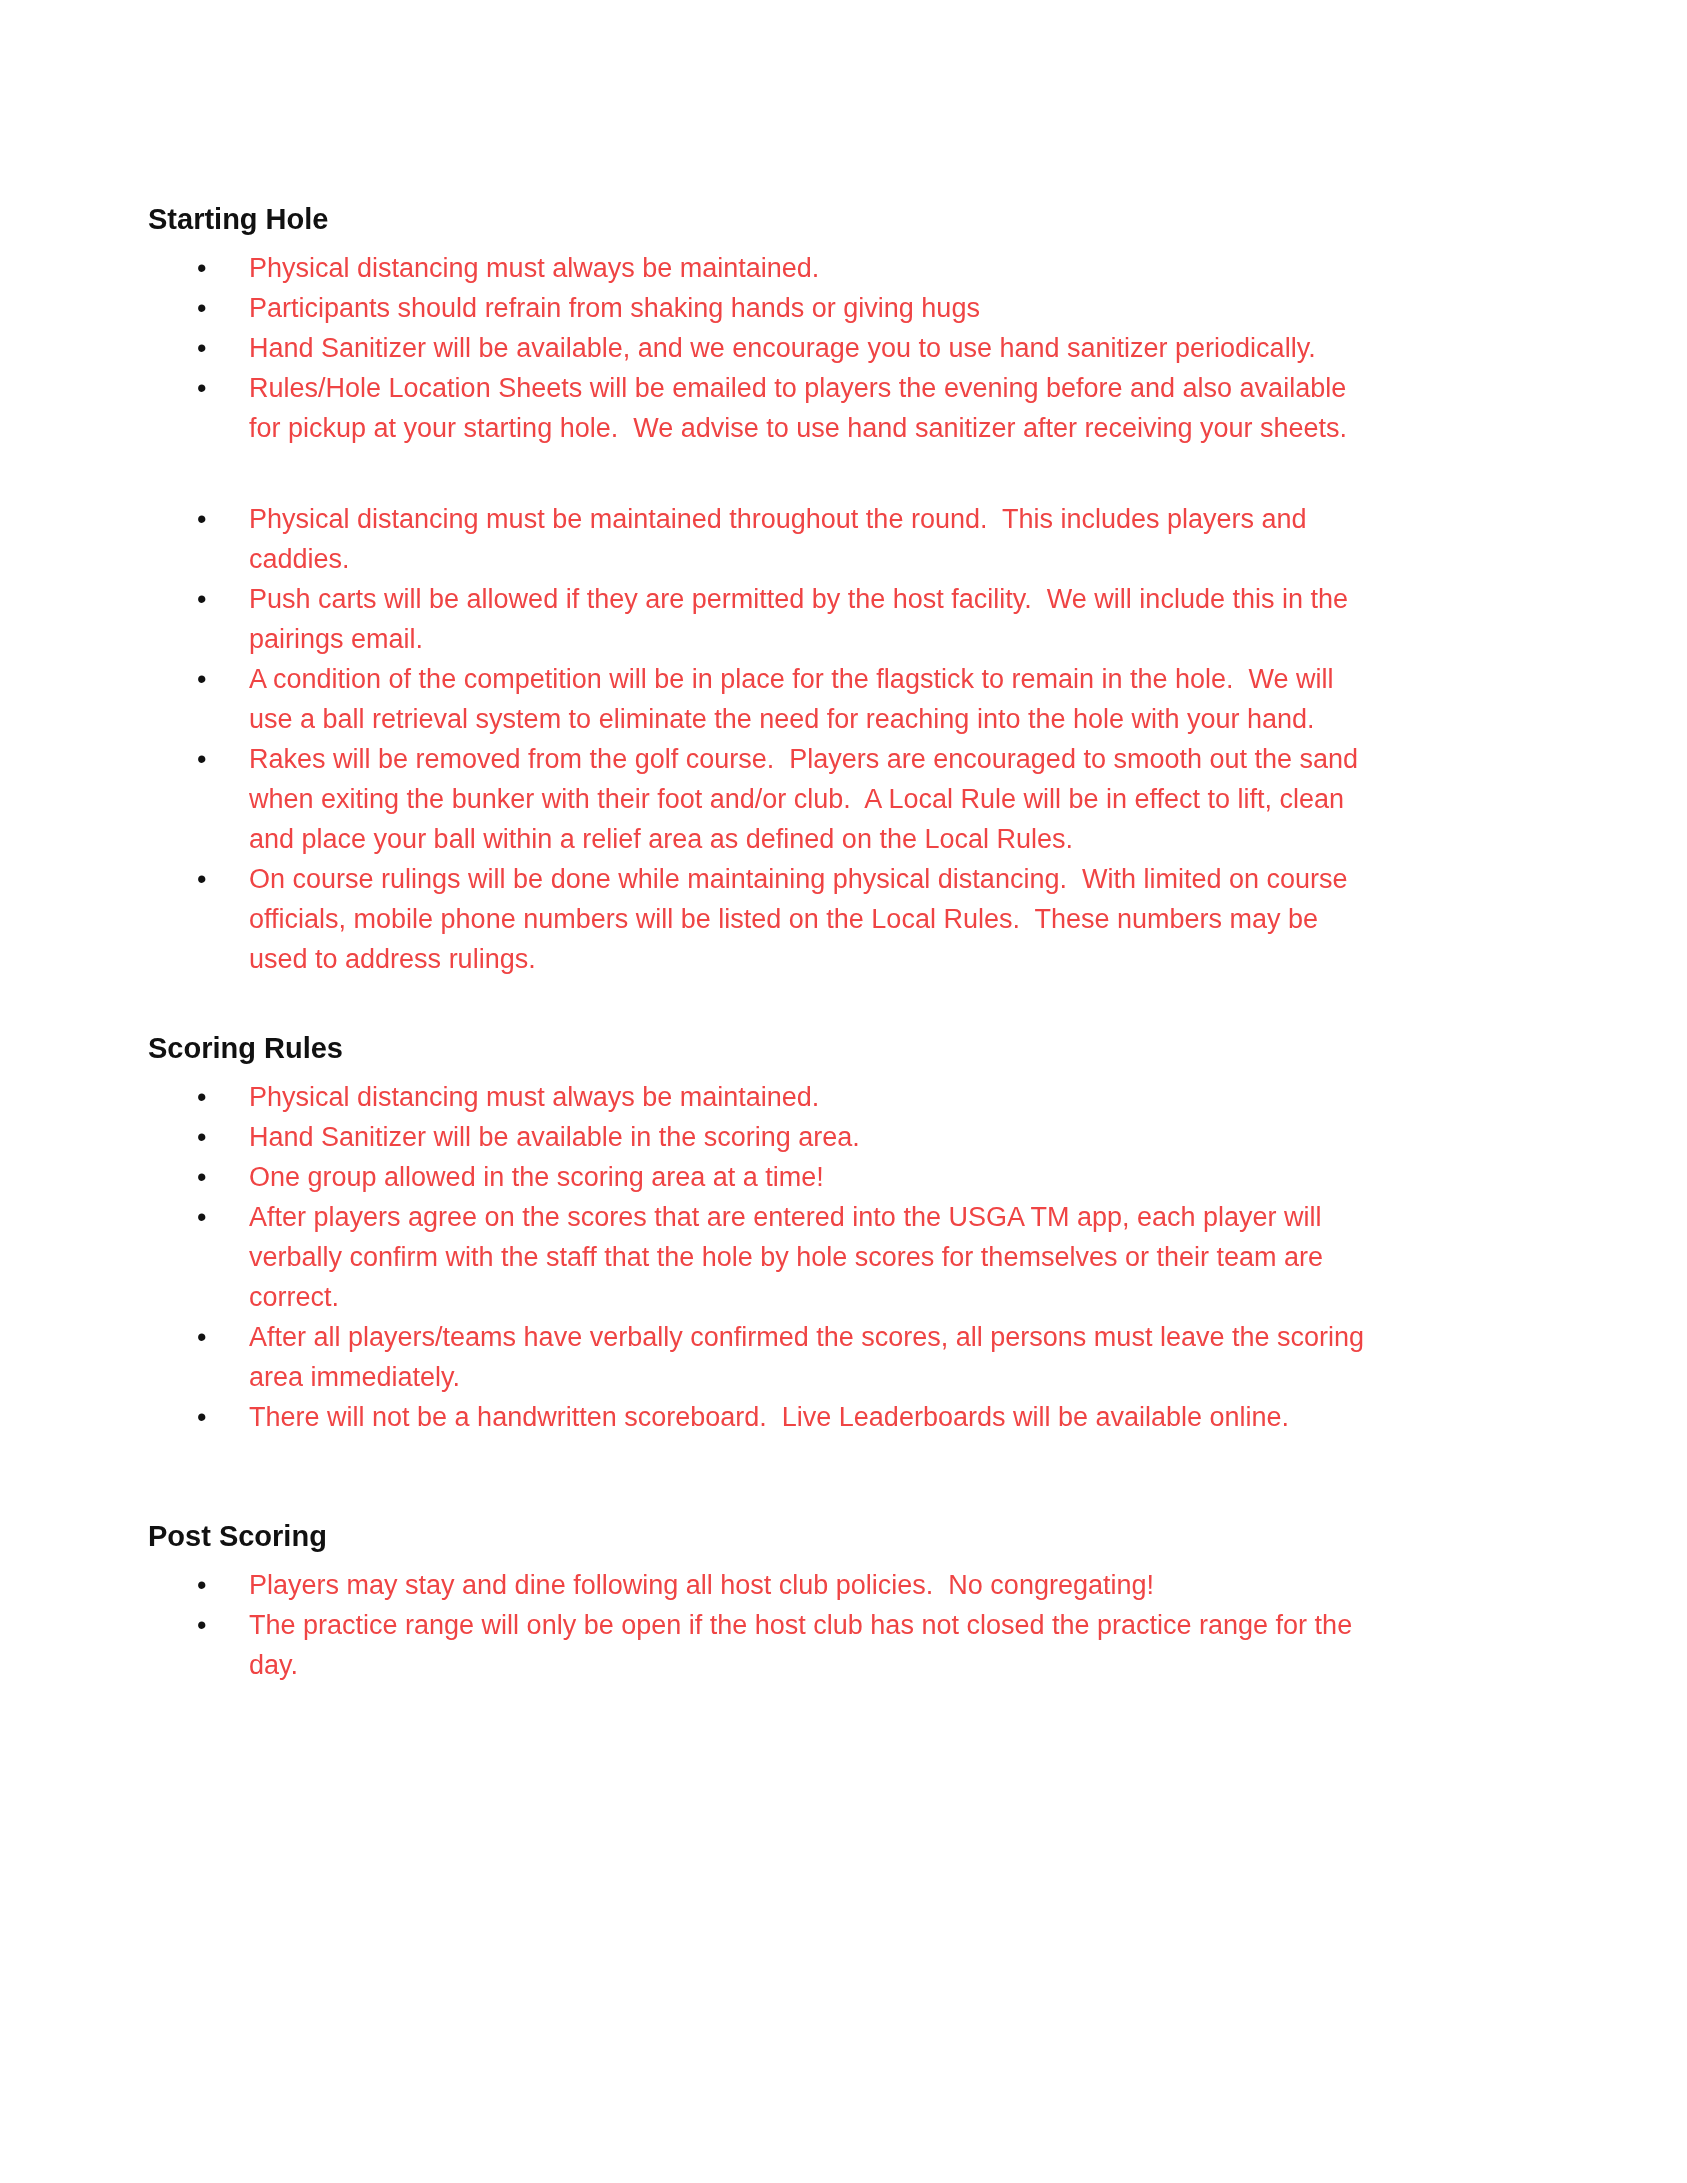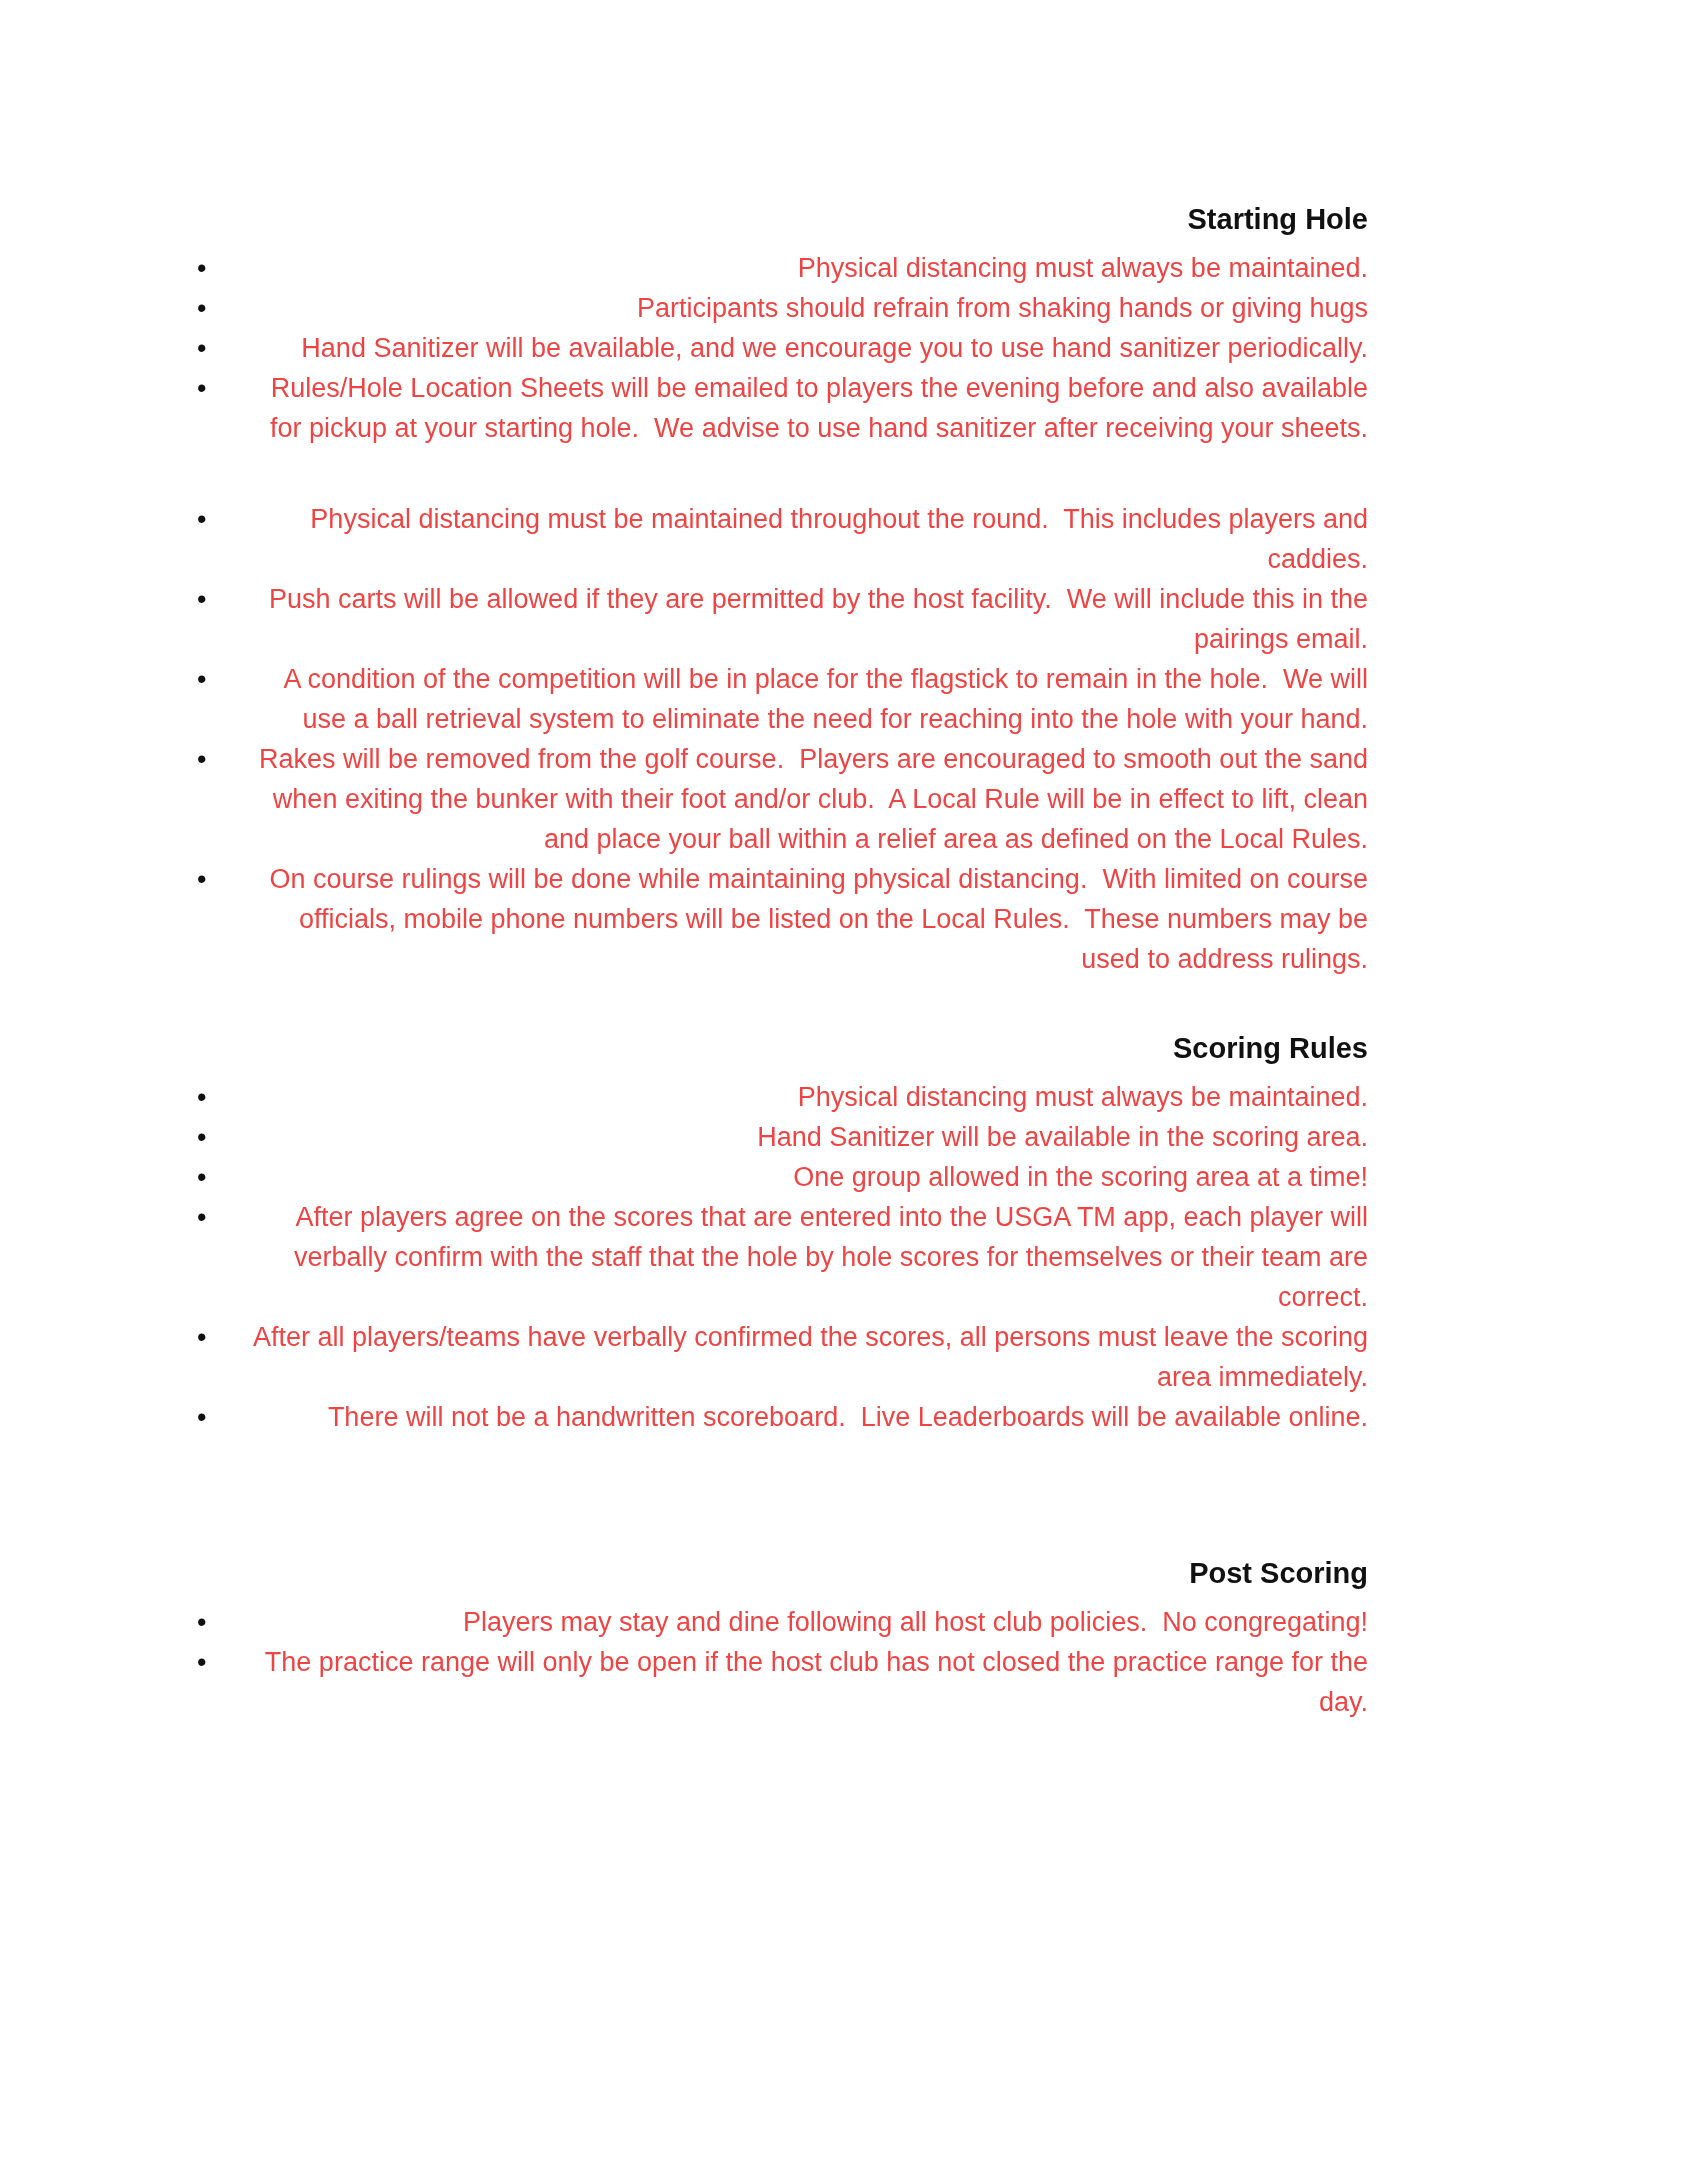--- a/index.html
+++ b/index.html
@@ -9,30 +9,29 @@
   }
   .page {
     position: relative;
     width: 1511px;
     min-height: 2183px;
     box-sizing: border-box;
     background: #ffffff;
     color: #111111;
     font-family: "Liberation Sans", sans-serif;
     padding: 201px 143px 101px 148px;
-    text-align: right;
   }
   .doc-section {
     margin: 0;
   }
   .doc-section + .doc-section {
     margin-top: 51px;
   }
   .doc-section:nth-of-type(4) {
-    margin-top: 118px;
+    margin-top: 81px;
   }
   .section-title {
     font-size: 29px;
     line-height: 37px;
     font-weight: 700;
     margin: 0 0 10px 0;
     color: #111111;
     white-space: pre-wrap;
   }
   .bullet-list {

